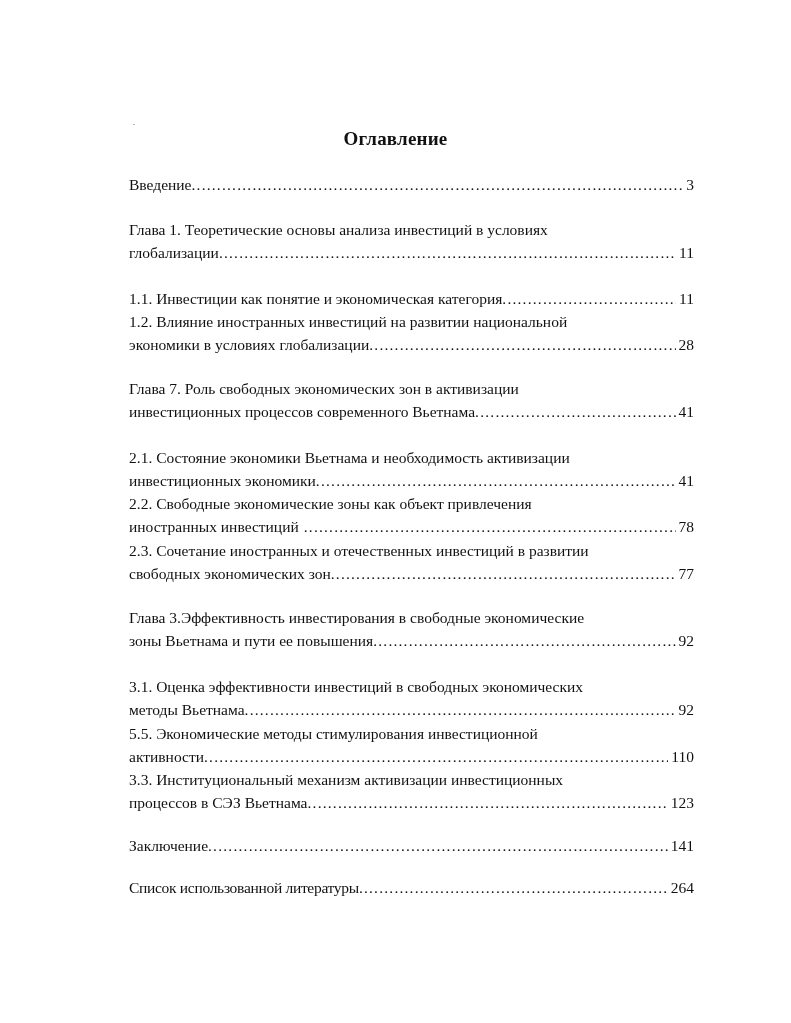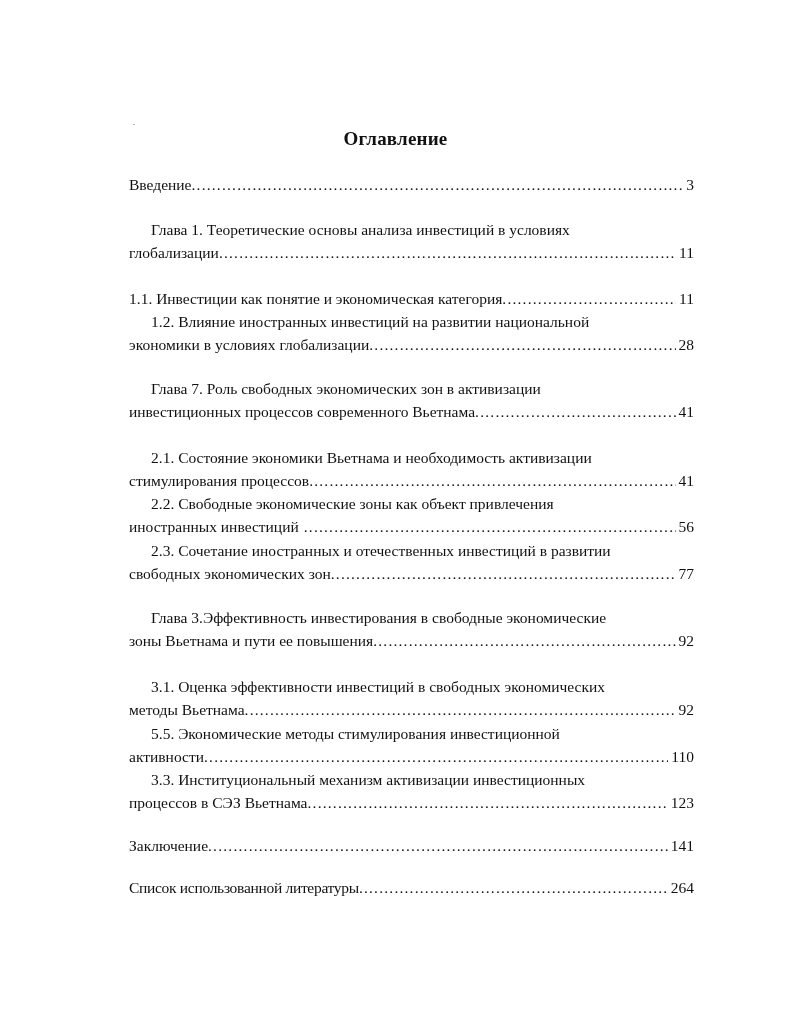--- a/index.html
+++ b/index.html
@@ -15,21 +15,21 @@
     }
     .speck { position:absolute; left:133px; top:124px; width:2px; height:1px; background:#bbb; }
     .toc { position: absolute; left: 129px; width: 565px; font-size: 15.5px; line-height: 23px; }
     .line { display: flex; align-items: baseline; white-space: nowrap; height: 23px; }
     .line .txt { flex: 0 0 auto; text-align: center; }
     .line .dots { flex: 1 1 auto; overflow: hidden; margin: 0 3px 0 0; letter-spacing: 1.2px; }
     .line .dots::before {
       content: "....................................................................................................................................................................................................";
     }
     .line .pg { flex: 0 0 auto; text-align: right; }
-    .single { white-space: nowrap; height: 23px; margin-left: 22px; }
+    .single { white-space: nowrap; height: 23px; }
   </style>
 </head>
 <body>
 
 <div class="page">
   <div class="speck"></div>
   <div class="title">Оглавление</div>
 
   <div class="toc" style="top:173px">
     <div class="line">
@@ -70,32 +70,32 @@
     <div class="line">
       <span class="txt">инвестиционных процессов современного Вьетнама</span>
       <span class="dots"></span>
       <span class="pg">41</span>
     </div>
   </div>
 
   <div class="toc" style="top:446px">
     <div class="single">2.1. Состояние экономики Вьетнама и необходимость активизации</div>
     <div class="line">
-      <span class="txt">стимулирования процессов</span>
+      <span class="txt">инвестиционных экономики</span>
       <span class="dots"></span>
       <span class="pg">41</span>
     </div>
   </div>
 
   <div class="toc" style="top:492px">
     <div class="single">2.2. Свободные экономические зоны как объект привлечения</div>
     <div class="line">
       <span class="txt">иностранных инвестиций</span>
       <span class="dots" style="margin-left:5px"></span>
-      <span class="pg">56</span>
+      <span class="pg">78</span>
     </div>
   </div>
 
   <div class="toc" style="top:539px">
     <div class="single">2.3. Сочетание иностранных и отечественных инвестиций в развитии</div>
     <div class="line">
       <span class="txt">свободных экономических зон</span>
       <span class="dots"></span>
       <span class="pg">77</span>
     </div>

